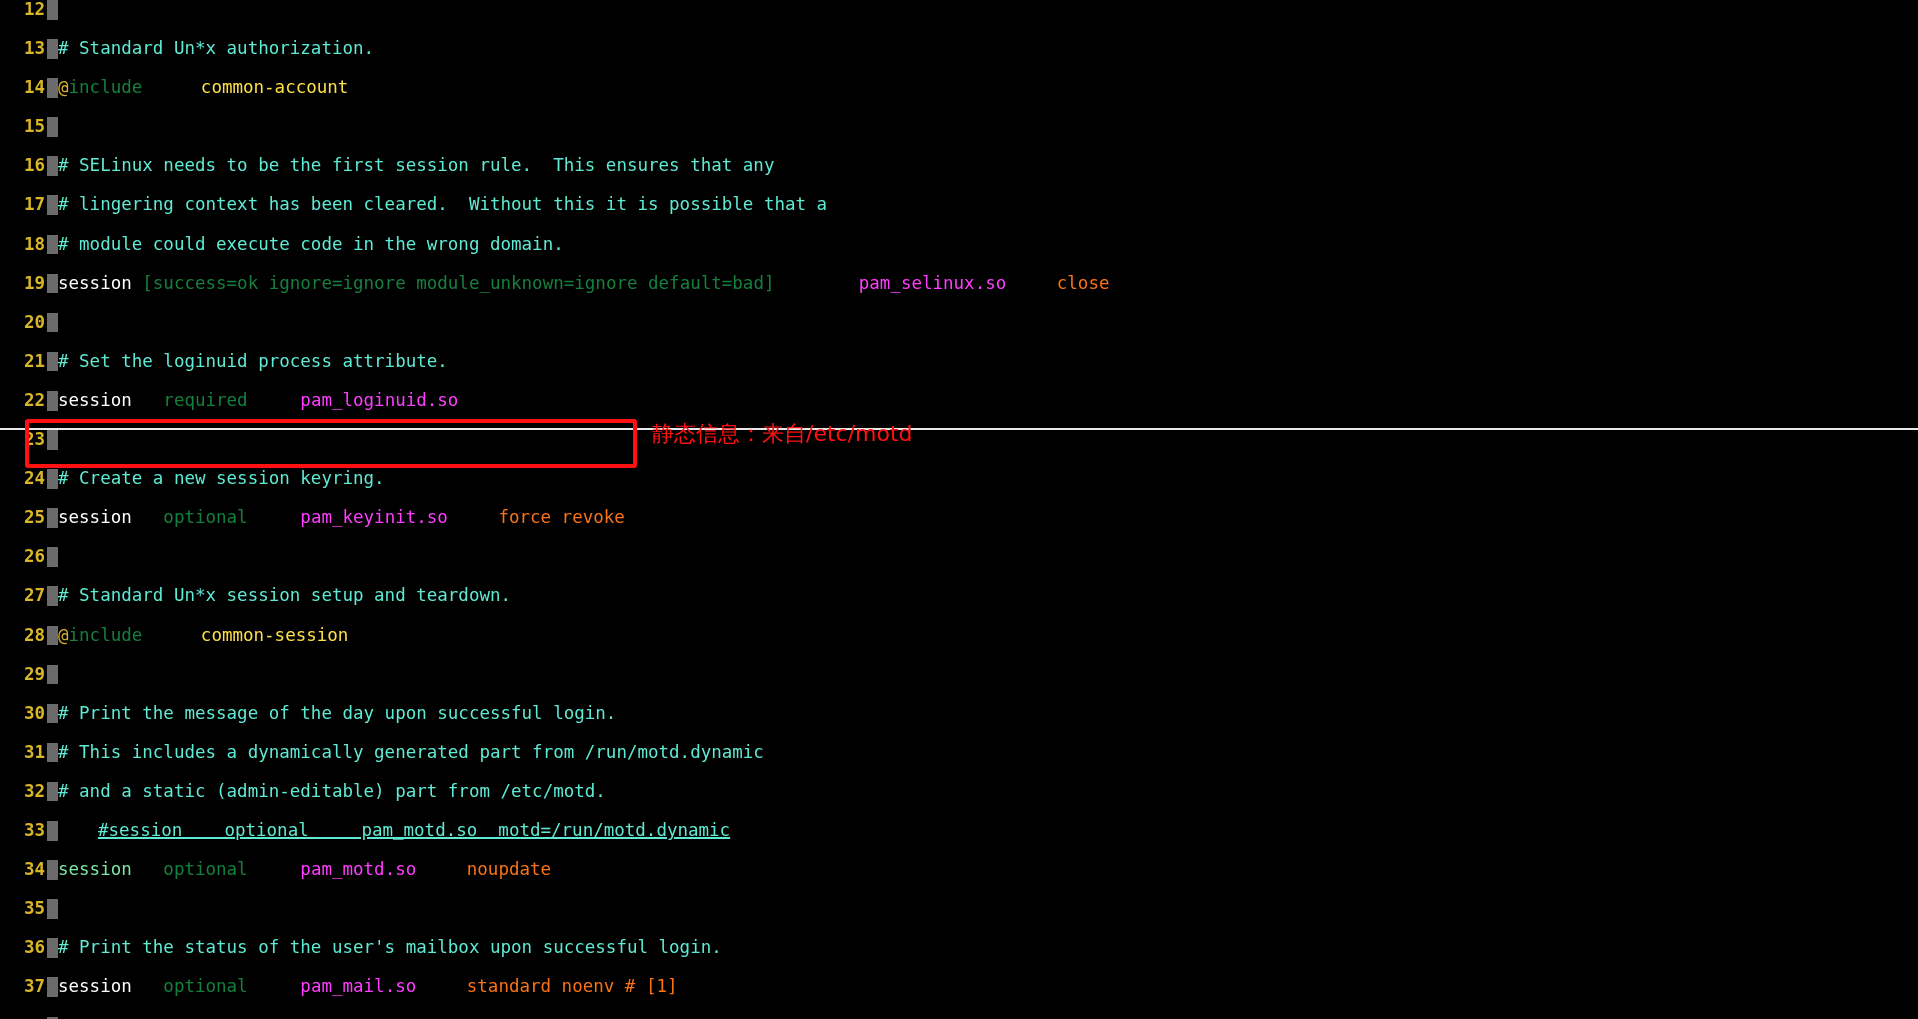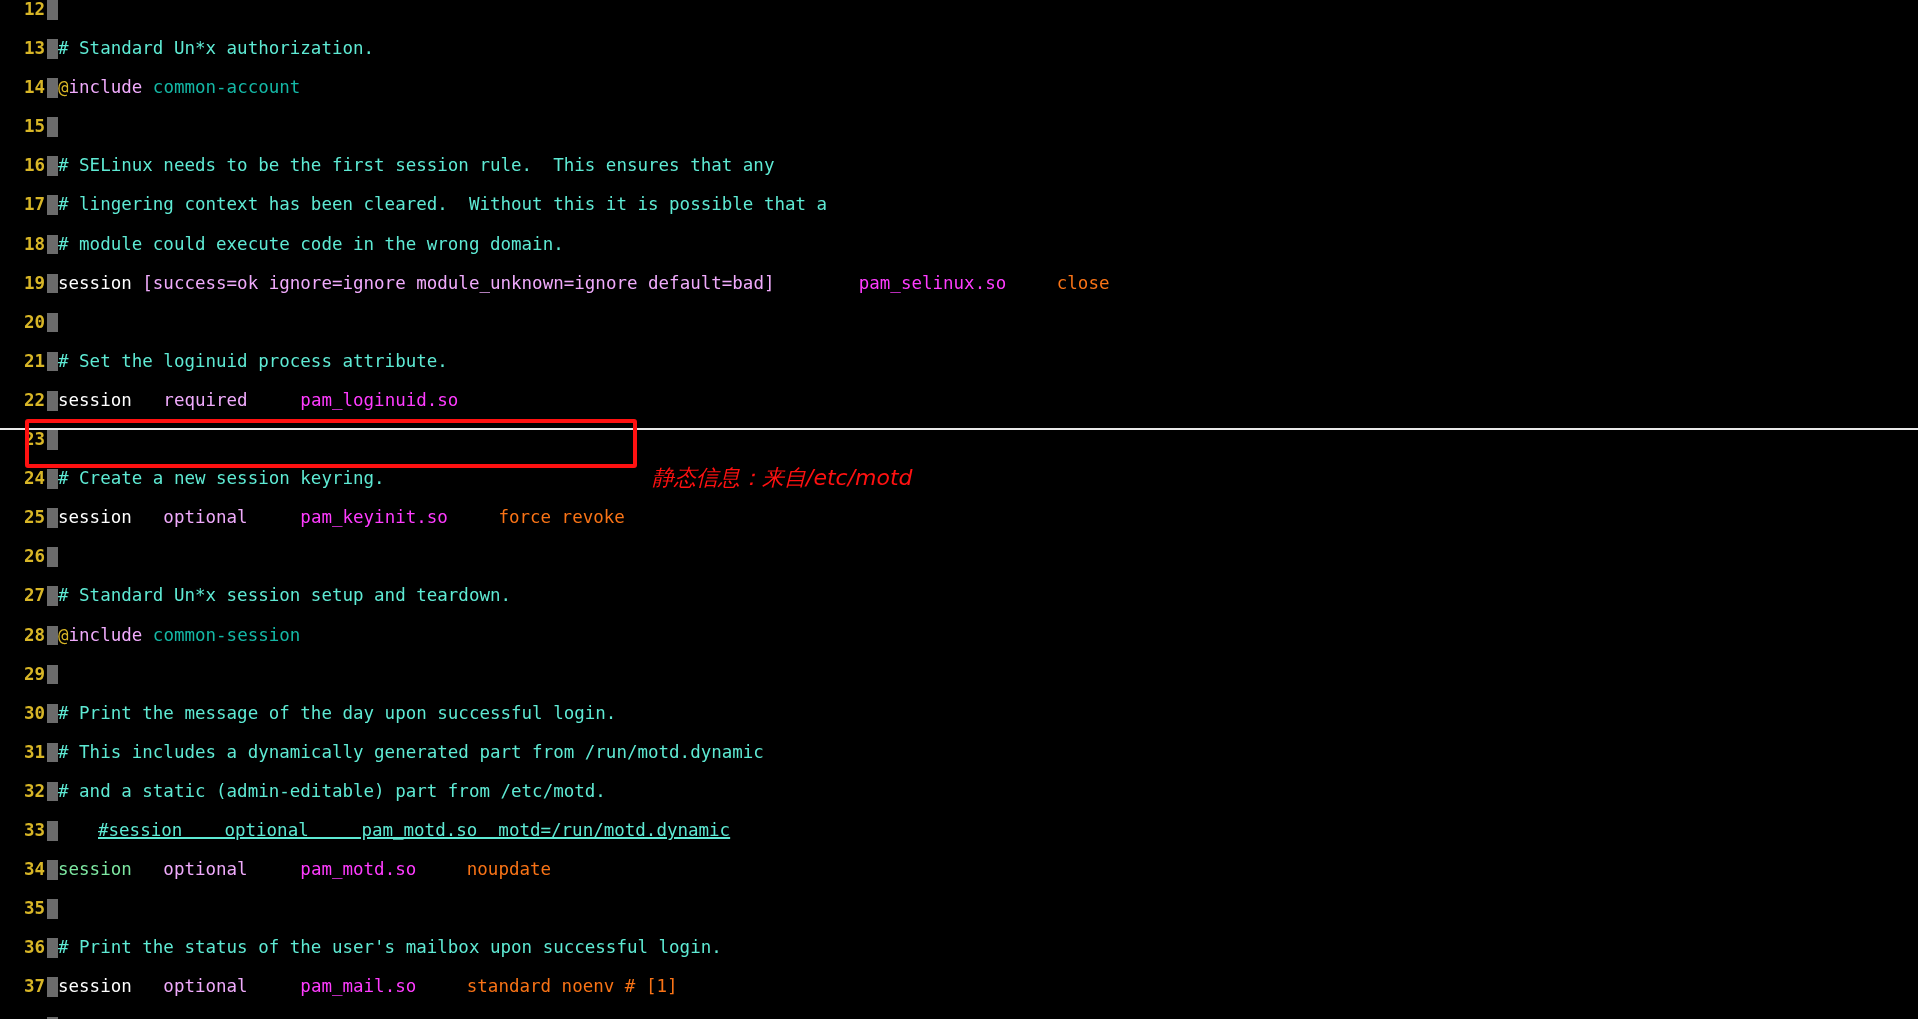--- a/index.html
+++ b/index.html
@@ -59,25 +59,25 @@
   }
 
   .gap { display:inline-block; width: 2px; }
 
   .code { display: inline; }
 
   
   .c-comment   { color: #5eead4; }        
   .c-keyword   { color: #ffffff; }        
   .c-kwgreen   { color: #7ee8a2; }        
-  .c-flag      { color: #f0abfc; }        
+  .c-flag      { color: #15803d; }        
   .c-module    { color: #ff3cff; }        
   .c-arg       { color: #f97316; margin-left: 40px; }        
   .c-at        { color: #d8b627; }        
-  .c-incname   { color: #14b8a6; }
+  .c-incname   { color: #fde047; margin-left: 48px; }
   .c-plain     { color: #ffffff; }
 
   
   .cursorline-underline {
     position: absolute;
     left: 0;
     width: 1918px;
     height: 2px;
     background: #e8e8e8;
     z-index: 4;
@@ -122,16 +122,16 @@
 </head>
 <body>
 
 <div id="screen">
 
   <div id="editor"><div class="row" style="top: 0px;"><span class="lnum">12</span><span class="gap"></span><span class="signcol"></span><span class="code"></span></div><div class="row" style="top: 19.55px;"><span class="lnum">13</span><span class="gap"></span><span class="signcol"></span><span class="code"><span class="c-comment"># Standard Un*x authorization.</span></span></div><div class="row" style="top: 39.1px;"><span class="lnum">14</span><span class="gap"></span><span class="signcol"></span><span class="code"><span class="c-at">@</span><span class="c-flag">include </span><span class="c-incname">common-account</span></span></div><div class="row" style="top: 58.65px;"><span class="lnum">15</span><span class="gap"></span><span class="signcol"></span><span class="code"></span></div><div class="row" style="top: 78.2px;"><span class="lnum">16</span><span class="gap"></span><span class="signcol"></span><span class="code"><span class="c-comment"># SELinux needs to be the first session rule.  This ensures that any</span></span></div><div class="row" style="top: 97.75px;"><span class="lnum">17</span><span class="gap"></span><span class="signcol"></span><span class="code"><span class="c-comment"># lingering context has been cleared.  Without this it is possible that a</span></span></div><div class="row" style="top: 117.3px;"><span class="lnum">18</span><span class="gap"></span><span class="signcol"></span><span class="code"><span class="c-comment"># module could execute code in the wrong domain.</span></span></div><div class="row" style="top: 136.85px;"><span class="lnum">19</span><span class="gap"></span><span class="signcol"></span><span class="code"><span class="c-keyword">session </span><span class="c-flag">[success=ok ignore=ignore module_unknown=ignore default=bad]</span><span class="c-plain">        </span><span class="c-module">pam_selinux.so</span><span class="c-arg"> close</span></span></div><div class="row" style="top: 156.4px;"><span class="lnum">20</span><span class="gap"></span><span class="signcol"></span><span class="code"></span></div><div class="row" style="top: 175.95px;"><span class="lnum">21</span><span class="gap"></span><span class="signcol"></span><span class="code"><span class="c-comment"># Set the loginuid process attribute.</span></span></div><div class="row" style="top: 195.5px;"><span class="lnum">22</span><span class="gap"></span><span class="signcol"></span><span class="code"><span class="c-keyword">session   </span><span class="c-flag">required</span><span class="c-plain">     </span><span class="c-module">pam_loginuid.so</span></span></div><div class="row" style="top: 215.05px;"><span class="lnum">23</span><span class="gap"></span><span class="signcol"></span><span class="code"></span></div><div class="row" style="top: 234.6px;"><span class="lnum">24</span><span class="gap"></span><span class="signcol"></span><span class="code"><span class="c-comment"># Create a new session keyring.</span></span></div><div class="row" style="top: 254.15px;"><span class="lnum">25</span><span class="gap"></span><span class="signcol"></span><span class="code"><span class="c-keyword">session   </span><span class="c-flag">optional</span><span class="c-plain">     </span><span class="c-module">pam_keyinit.so</span><span class="c-arg"> force revoke</span></span></div><div class="row" style="top: 273.7px;"><span class="lnum">26</span><span class="gap"></span><span class="signcol"></span><span class="code"></span></div><div class="row" style="top: 293.25px;"><span class="lnum">27</span><span class="gap"></span><span class="signcol"></span><span class="code"><span class="c-comment"># Standard Un*x session setup and teardown.</span></span></div><div class="row" style="top: 312.8px;"><span class="lnum">28</span><span class="gap"></span><span class="signcol"></span><span class="code"><span class="c-at">@</span><span class="c-flag">include </span><span class="c-incname">common-session</span></span></div><div class="row" style="top: 332.35px;"><span class="lnum">29</span><span class="gap"></span><span class="signcol"></span><span class="code"></span></div><div class="row" style="top: 351.9px;"><span class="lnum">30</span><span class="gap"></span><span class="signcol"></span><span class="code"><span class="c-comment"># Print the message of the day upon successful login.</span></span></div><div class="row" style="top: 371.45px;"><span class="lnum">31</span><span class="gap"></span><span class="signcol"></span><span class="code"><span class="c-comment"># This includes a dynamically generated part from /run/motd.dynamic</span></span></div><div class="row" style="top: 391px;"><span class="lnum">32</span><span class="gap"></span><span class="signcol"></span><span class="code"><span class="c-comment"># and a static (admin-editable) part from /etc/motd.</span></span></div><div class="row" style="top: 410.55px;"><span class="lnum">33</span><span class="gap"></span><span class="signcol"></span><span class="code"><span class="c-comment inline-underline">#session    optional     pam_motd.so  motd=/run/motd.dynamic</span></span></div><div class="cursorline-underline" style="top: 428.1px;"></div><div class="row" style="top: 430.1px;"><span class="lnum">34</span><span class="gap"></span><span class="signcol"></span><span class="code"><span class="c-kwgreen">session   </span><span class="c-flag">optional</span><span class="c-plain">     </span><span class="c-module">pam_motd.so</span><span class="c-arg"> noupdate</span></span></div><div class="row" style="top: 449.65px;"><span class="lnum">35</span><span class="gap"></span><span class="signcol"></span><span class="code"></span></div><div class="row" style="top: 469.2px;"><span class="lnum">36</span><span class="gap"></span><span class="signcol"></span><span class="code"><span class="c-comment"># Print the status of the user's mailbox upon successful login.</span></span></div><div class="row" style="top: 488.75px;"><span class="lnum">37</span><span class="gap"></span><span class="signcol"></span><span class="code"><span class="c-keyword">session   </span><span class="c-flag">optional</span><span class="c-plain">     </span><span class="c-module">pam_mail.so</span><span class="c-arg"> standard noenv # [1]</span></span></div><div class="row" style="top: 508.3px;"><span class="lnum">38</span><span class="gap"></span><span class="signcol"></span><span class="code"></span></div></div>
 
   <div id="redbox" style="left: 25px; top: 418.55px; width: 612px; height: 49.1px; border-color: rgb(255, 17, 17);"></div>
 
 
-  <div class="zh-note" id="note-static" style="left: 652px; top: 466px; font-style: italic;">静态信息：来自/etc/motd</div>
+  <div class="zh-note" id="note-static" style="left: 652px; top: 422px;">静态信息：来自/etc/motd</div>
 
 
 </div>
 
 </body></html>

